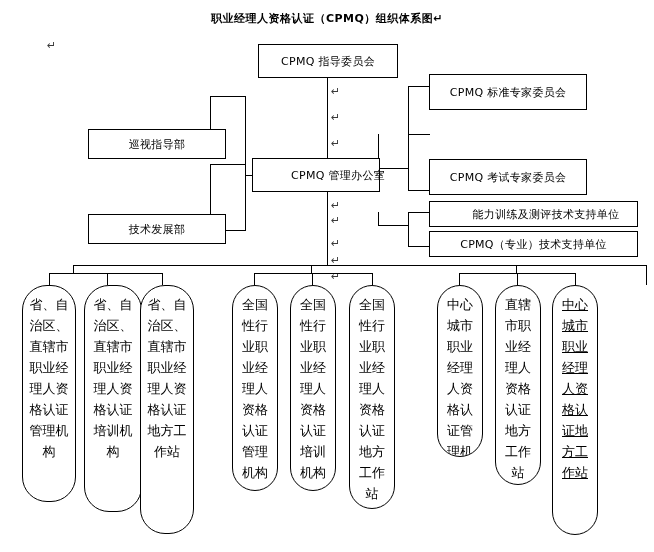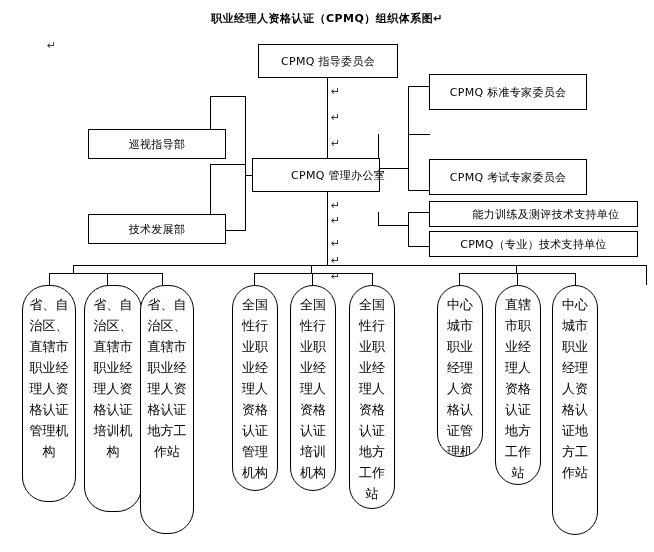--- a/index.html
+++ b/index.html
@@ -190,21 +190,21 @@
   <div class="box v" style="left:290px; top:285px; width:46px; height:206px;">
     <span class="vtext">全国性行业职业经理人资格认证培训机构</span>
   </div>
 
   <div class="box v" style="left:437px; top:285px; width:46px; height:172px;">
     <span class="vtext">中心城市职业经理人资格认证管理机构</span>
   </div>
   <div class="box v" style="left:495px; top:285px; width:46px; height:200px;">
     <span class="vtext">直辖市职业经理人资格认证地方工作站</span>
   </div>
-  <div class="box v" style="left:552px; top:285px; width:46px; height:250px;">
+  <div class="box v" style="left:552px; top:285px; width:46px; height:250px;text-decoration:underline;">
     <span class="vtext">中心城市职业经理人资格认证地方工作站</span>
   </div>
 
 
   <div class="pilcrow" style="left:331px; top:86px;">↵</div>
   <div class="pilcrow" style="left:331px; top:112px;">↵</div>
   <div class="pilcrow" style="left:331px; top:138px;">↵</div>
   <div class="pilcrow" style="left:331px; top:164px;">↵</div>
   <div class="pilcrow" style="left:331px; top:200px;">↵</div>
   <div class="pilcrow" style="left:331px; top:215px;">↵</div>

